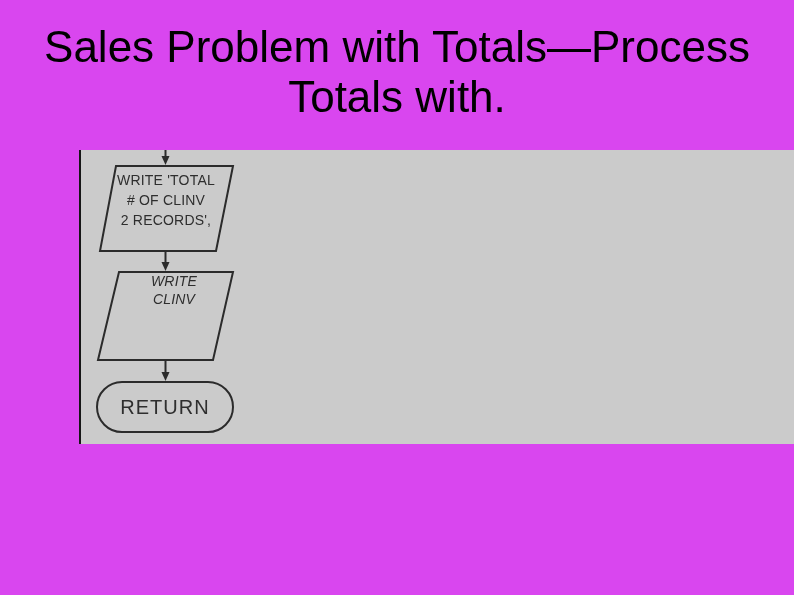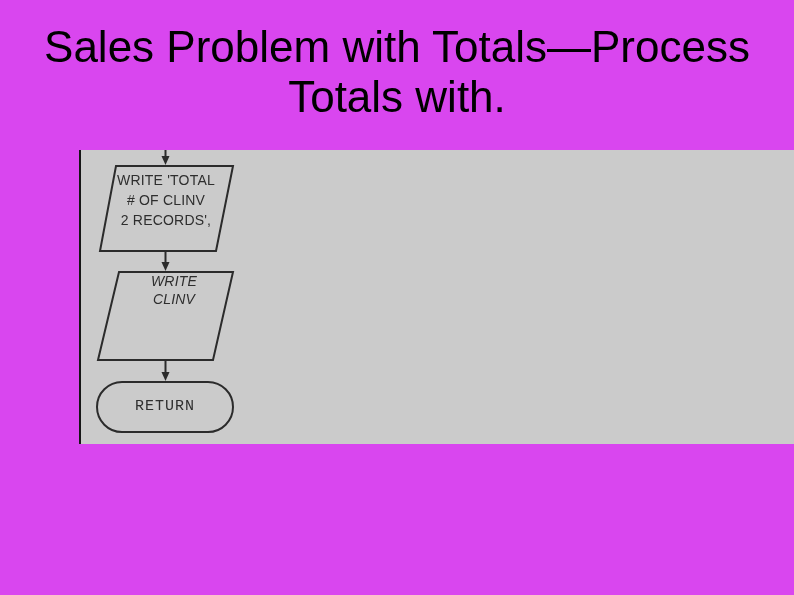--- a/index.html
+++ b/index.html
@@ -50,21 +50,21 @@
     color: #2e2e2e;
     font-size: 14px;
     line-height: 20px;
     letter-spacing: 0.2px;
     white-space: nowrap;
   }
   .fl-text.t1 { left: 10px; top: 20px;  width: 150px; }
   .fl-text.t2 { left: 18px; top: 123px; width: 150px; line-height: 17.5px; font-style: italic; }
   .fl-text.t3 {
     left: 14px; top: 249px; width: 140px;
-    font-size: 15px; letter-spacing: 1px; line-height: 16px; font-family: Liberation Mono, monospace;
+    font-size: 20px; letter-spacing: 1px; line-height: 16px;
   }
 </style>
 </head>
 <body>
 
 <div class="slide">
 
   <div class="slide-title">
     <div>Sales Problem with Totals—Process</div>
     <div>Totals with.</div>

